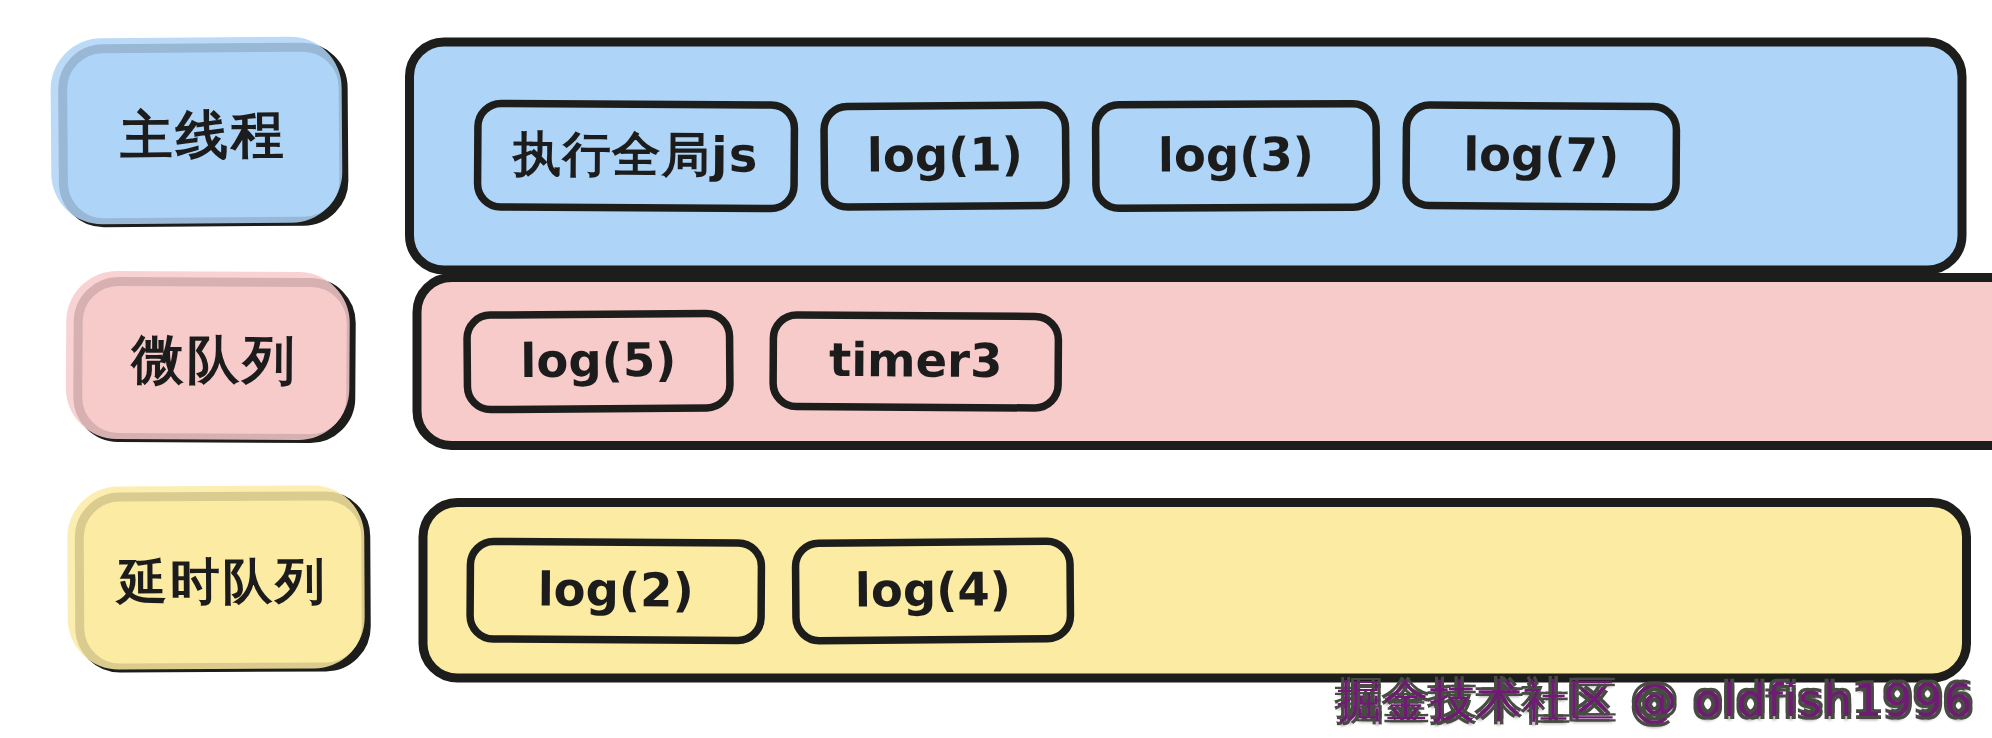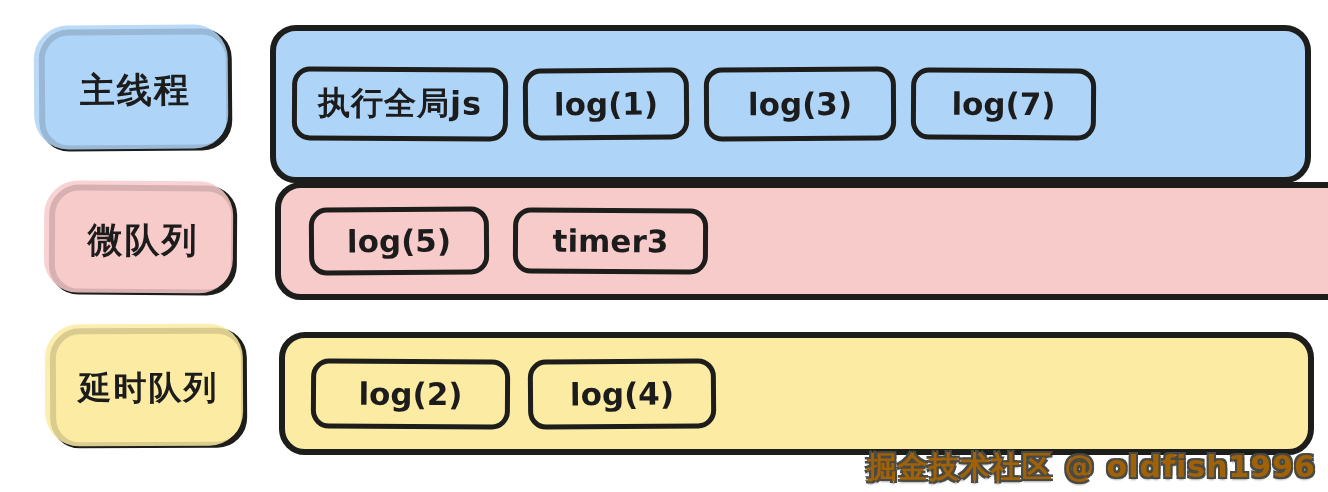--- a/index.html
+++ b/index.html
@@ -44,21 +44,21 @@
   .fill-yellow { background: var(--yellow); }
 
   
   .r1 { transform: rotate(-0.45deg); }
   .r2 { transform: rotate(0.35deg); }
   .r3 { transform: rotate(-0.3deg); }
 
   
   .label-main  { left: 27px;  top: 29px;  width: 193px; height: 122px; }
   .cont-main   { left: 258px; top: 25px;  width: 1041px; height: 158px;
-                 padding-left: 16px; gap: 15px; }
+                 padding-left: 40px; gap: 15px; }
   .item-globaljs { width: 216px; height: 74px; font-size: 32px; letter-spacing: 1px; }
   .item-log1   { width: 166px; height: 72px; }
   .item-log3   { width: 192px; height: 74px; }
   .item-log7   { width: 185px; height: 72px; }
 
   
   .label-micro { left: 37px;  top: 185px; width: 188px; height: 110px; }
   .cont-micro  { left: 263px; top: 182px; width: 1223px; height: 118px;
                  padding-left: 28px; gap: 24px; }
   .item-log5   { width: 180px; height: 68px; }
@@ -67,21 +67,21 @@
   
   .label-delay { left: 38px;  top: 328px; width: 197px; height: 120px; font-size: 33px; }
   .cont-delay  { left: 267px; top: 332px; width: 1035px; height: 123px;
                  padding-left: 26px; gap: 18px; text-align: center; }
   .item-log2   { width: 199px; height: 70px; }
   .item-log4   { width: 188px; height: 70px; }
 
   
   .watermark {
     position: absolute; right: 12px; bottom: 4px;
-    font-size: 30px; font-weight: 700; color: #a16207;
+    font-size: 30px; font-weight: 400; color: #701a75;
     letter-spacing: 1px;
     text-shadow:
       -2px -2px 0 #4a4a45, 2px -2px 0 #4a4a45,
       -2px  2px 0 #4a4a45, 2px  2px 0 #4a4a45,
        0 3px 2px rgba(0,0,0,0.35);
     z-index: 5;
   }
 </style>
 </head>
 <body>

